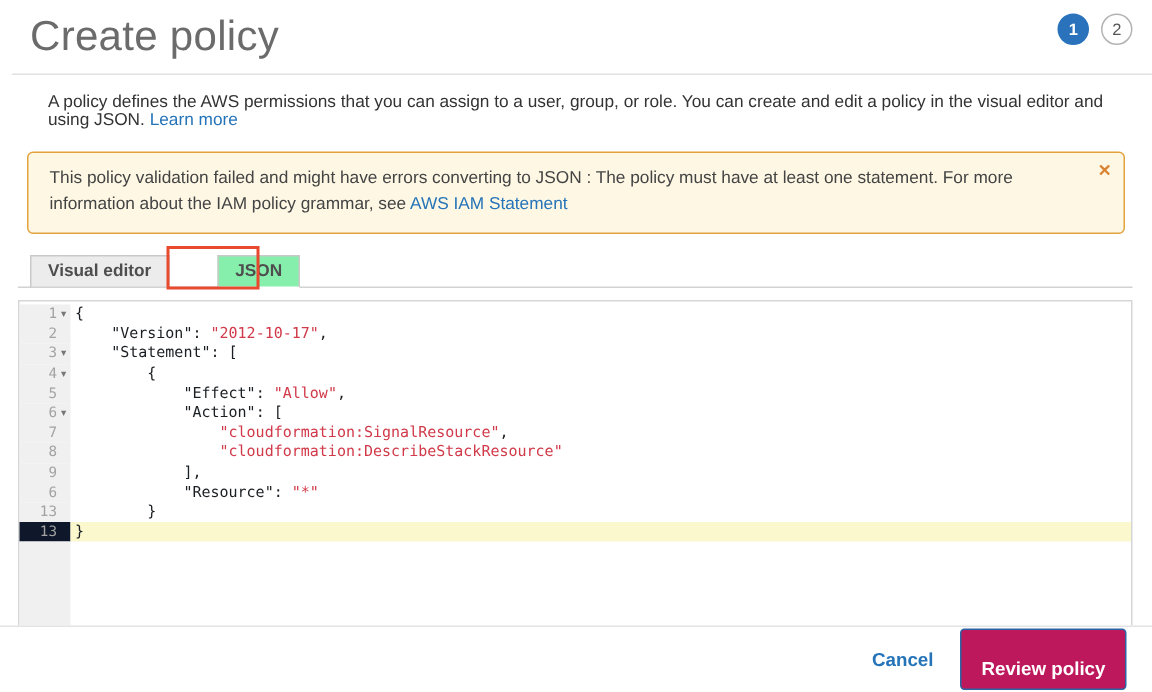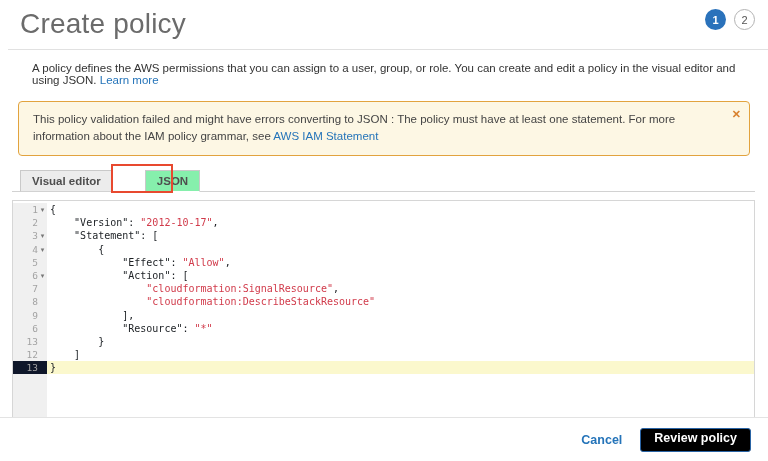--- a/index.html
+++ b/index.html
@@ -49,22 +49,22 @@
   .tk-string { color: #d13a4a; }
   .row.active .code { background: #fbf8cd; }
   .row.active .gut { background: #0f172a; }
   .filler { flex: 1; position: relative; }
   .gut-fill { position: absolute; left: 0; top: 0; bottom: 0; width: 34px; background: #f0f0f0; }
 
   .footer { position: absolute; left: 0; right: 0; bottom: 0; height: 44px; background: #fff;
     border-top: 1px solid #e3e3e3; display: flex; align-items: center;
     justify-content: flex-end; gap: 18px; padding-right: 17px; }
   .cancel { font-size: 12.5px; font-weight: 700; }
-  .review-btn { background: #000000; border: 1px solid #2a64a5; color: #fff; font-weight: 700;
-    font-size: 12.5px; padding: 2px 13px 6px; border-radius: 3px; cursor: pointer;
+  .review-btn { background: #be185d; border: 1px solid #2a64a5; color: #fff; font-weight: 700;
+    font-size: 12.5px; padding: 19px 13px 6px; border-radius: 3px; cursor: pointer;
     font-family: "Liberation Sans", sans-serif; }
 </style>
 </head>
 <body>
 
 <div class="header">
   <div class="page-title">Create policy</div>
   <div class="steps">
     <div class="step active">1</div>
     <div class="step inactive">2</div>
@@ -159,27 +159,20 @@
         </div>
         <div class="code"><span>            </span><span class="tk-key">"Resource"</span><span class="tk-punct">: </span><span class="tk-string">"*"</span></div>
       </div>
       <div class="row">
         <div class="gut">
           <span class="n">13</span>
           <span class="f"></span>
         </div>
         <div class="code"><span>        </span><span class="tk-punct">}</span></div>
       </div>
-      <div class="row">
-        <div class="gut">
-          <span class="n">12</span>
-          <span class="f"></span>
-        </div>
-        <div class="code"><span>    </span><span class="tk-punct">]</span></div>
-      </div>
       <div class="row active">
         <div class="gut">
           <span class="n">13</span>
           <span class="f"></span>
         </div>
         <div class="code"><span></span><span class="tk-punct">}</span></div>
       </div>
     </div>
   <div class="filler">
     <div class="gut-fill"></div>

